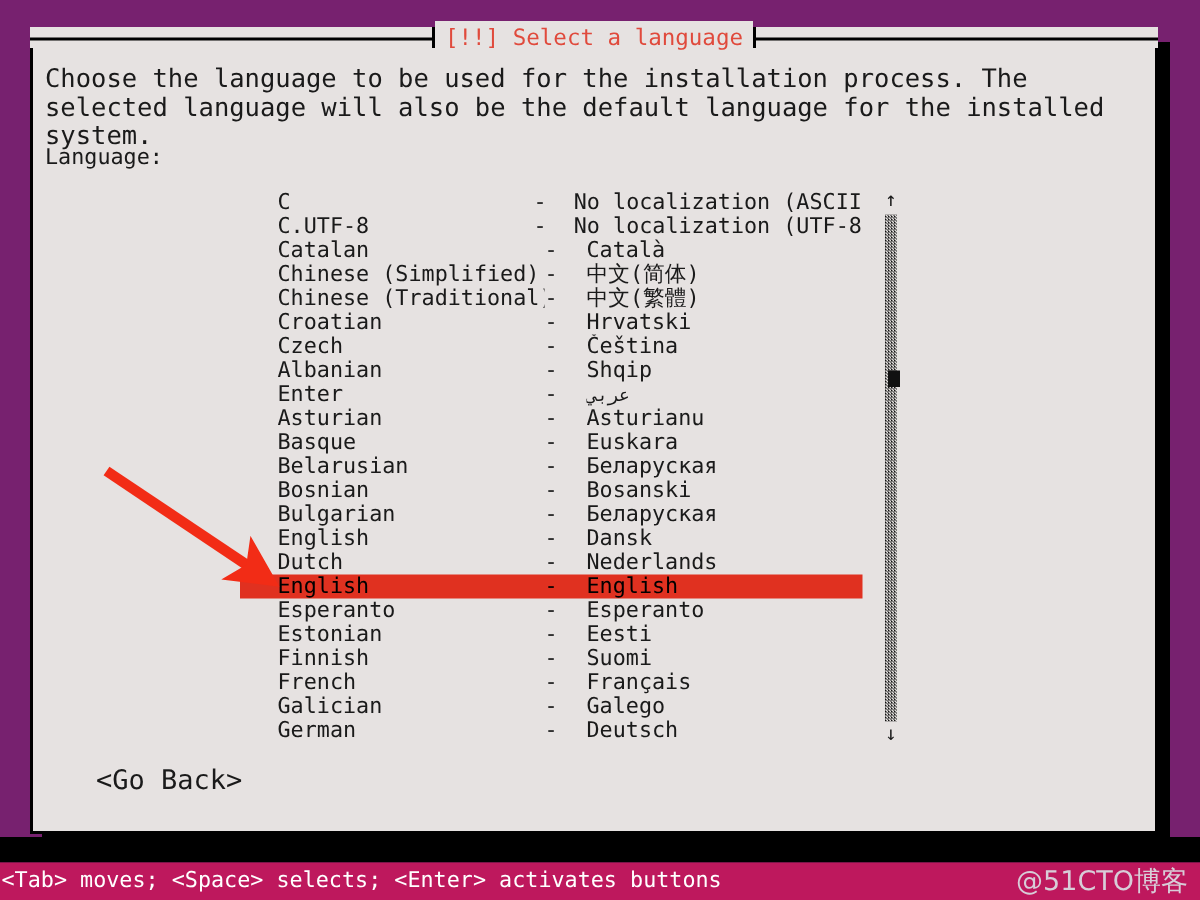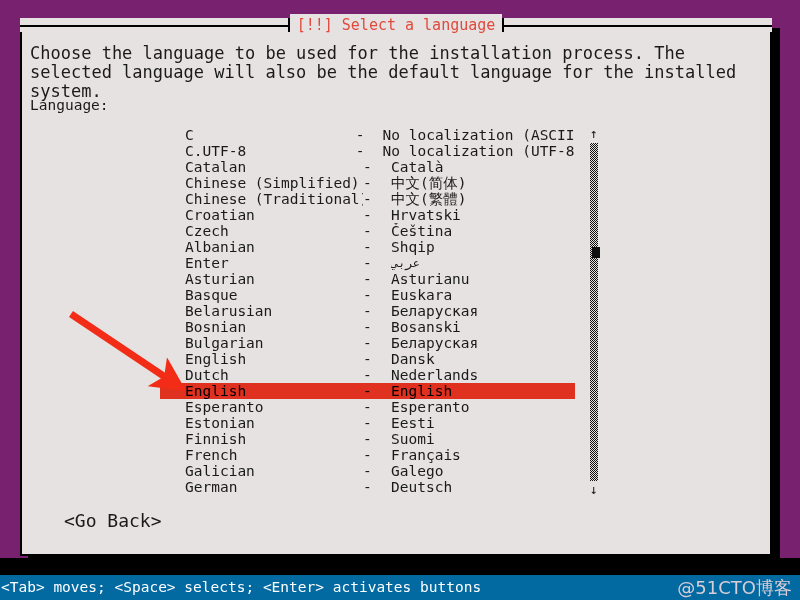--- a/index.html
+++ b/index.html
@@ -204,21 +204,21 @@
     background: #000000;
   }
 
   
   #status-bar {
     position: absolute;
     left: 0;
     top: 575px;
     width: 800px;
     height: 25px;
-    background: #0369a1;
+    background: #be185d;
     display: flex;
     align-items: center;
   }
   #status-hint {
     color: #ffffff;
     font-size: 14.5px;
     line-height: 25px;
     white-space: pre;
     padding-left: 1px;
   }

